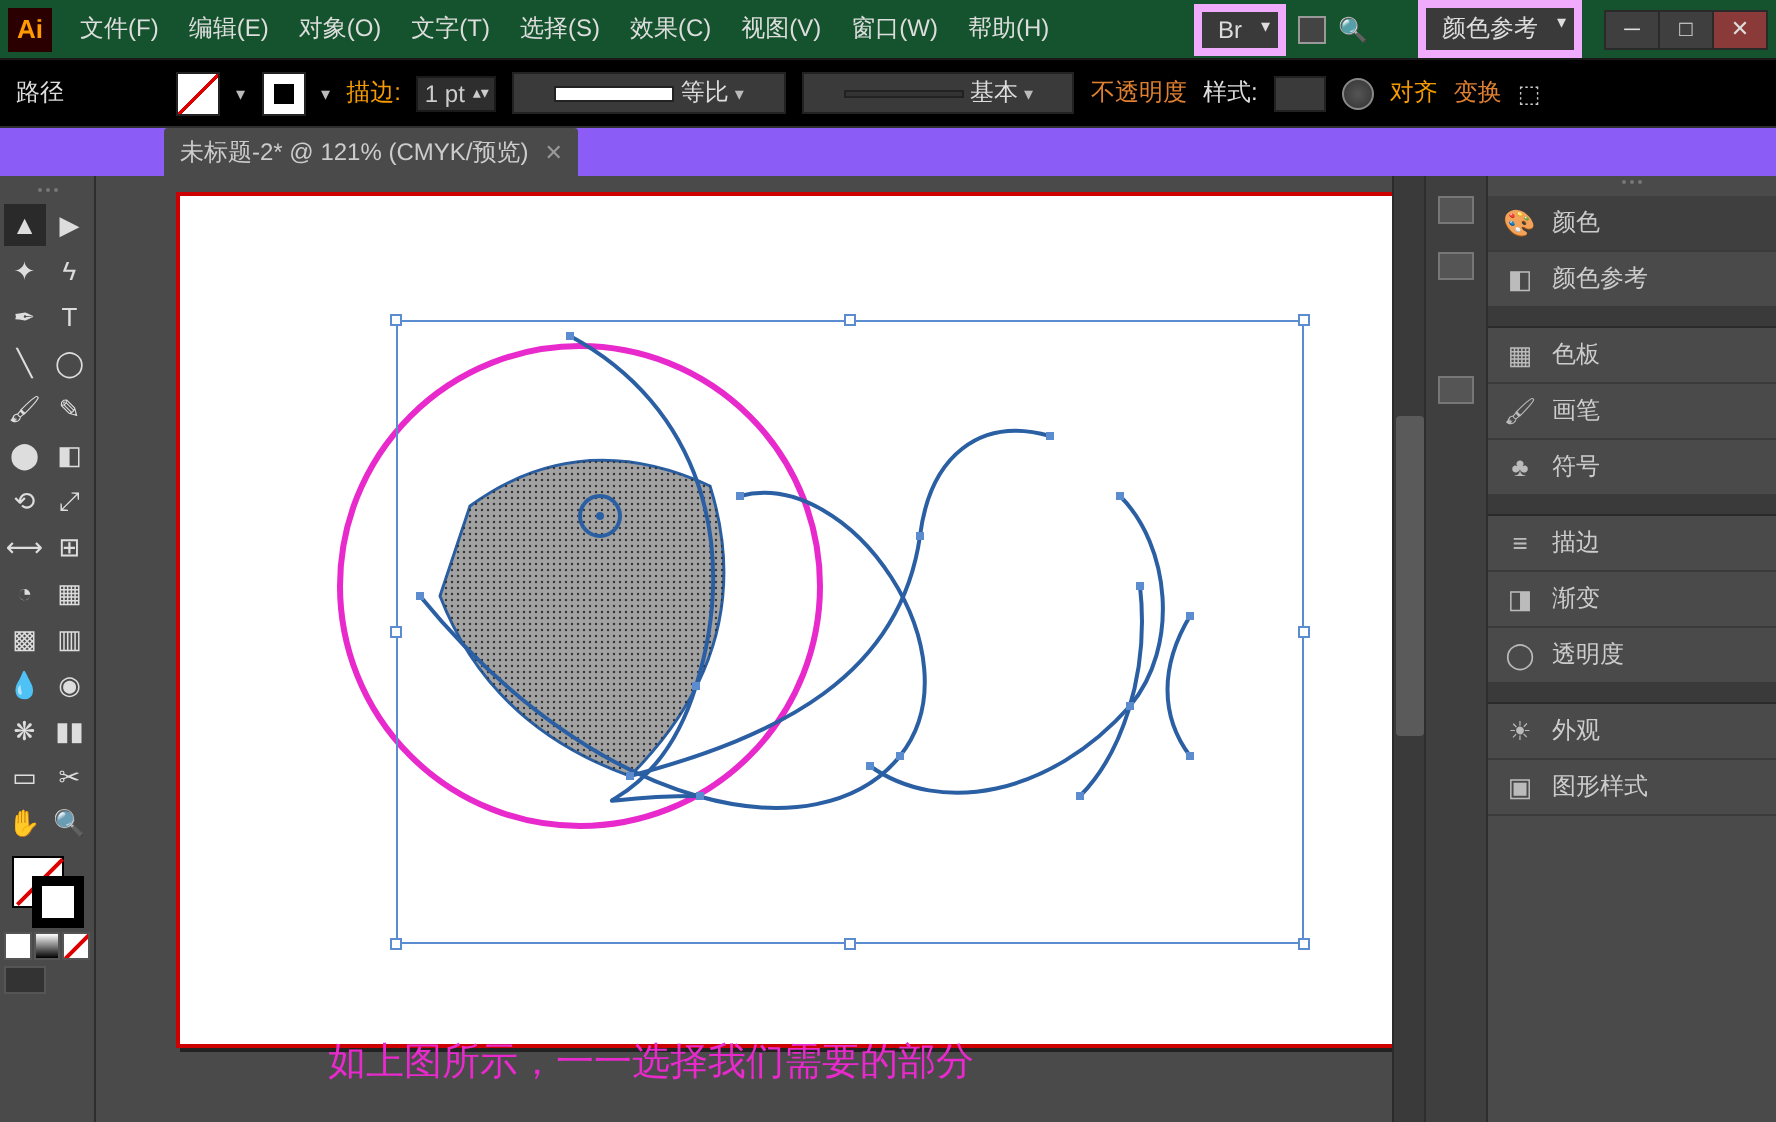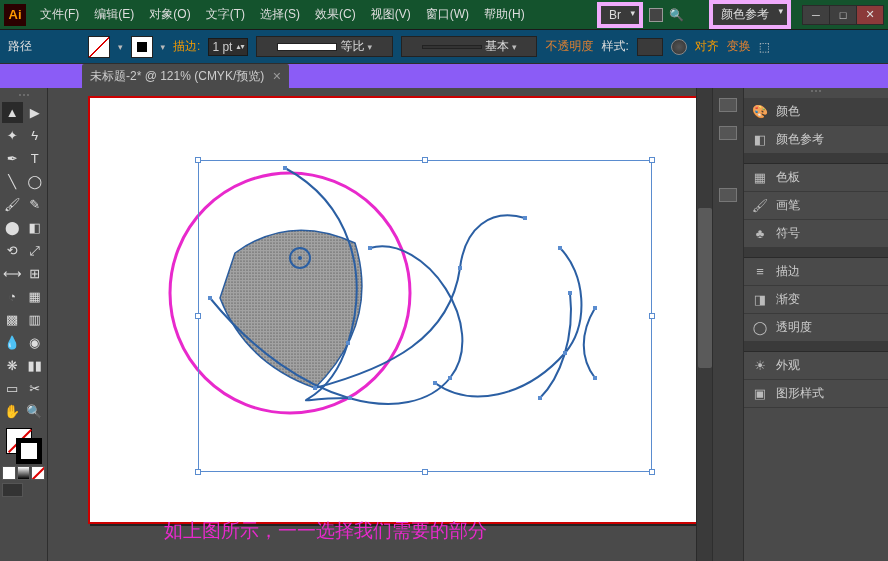--- a/index.html
+++ b/index.html
@@ -7,21 +7,21 @@
 .titlebar{height:30px;background:#14532d;display:flex;align-items:center;padding:0 4px;border-bottom:1px solid #1a1a1a}
 .ai-logo{width:22px;height:22px;background:#2b0000;color:#ff9a00;display:flex;align-items:center;justify-content:center;font-weight:bold;font-size:13px;margin-right:8px}
 .menu{display:flex;gap:3px;flex:1}
 .menu span{padding:3px 6px;color:#ddd}
 .title-controls{display:flex;align-items:center;gap:6px}
 .dropdown-btn{background:#3a3a3a;border:4px solid #f0abfc;padding:2px 18px 2px 8px;color:#ddd;position:relative}
 .dropdown-btn::after{content:"▾";position:absolute;right:4px;font-size:9px}
 .win-controls{display:flex;margin-left:6px}
 .win-btn{width:28px;height:20px;background:#3f3f3f;border:1px solid #2a2a2a;display:flex;align-items:center;justify-content:center;color:#ddd;font-size:11px;margin-left:-1px}
 .close-btn{background:#8b3a3a}
-.control-bar{height:34px;background:#0c4a6e;border-bottom:1px solid #2e2e2e;display:flex;align-items:center;padding:0 8px;gap:8px}
+.control-bar{height:34px;background:#000000;border-bottom:1px solid #2e2e2e;display:flex;align-items:center;padding:0 8px;gap:8px}
 .ctrl-label{color:#ddd}
 .swatch{width:22px;height:22px;border:1px solid #222;background:linear-gradient(135deg,#fff 48%,#d00 48%,#d00 54%,#fff 54%)}
 .swatch2{width:22px;height:22px;border:1px solid #222;background:#fff;display:flex;align-items:center;justify-content:center}
 .swatch2::after{content:"";width:10px;height:10px;background:#000}
 .arrow-sm{font-size:9px;color:#bbb}
 .stroke-lbl{color:#f59a00}
 .pt-input{width:40px;height:18px;background:#2e2e2e;border:1px solid #1a1a1a;color:#ddd;padding:0 3px;display:flex;align-items:center;justify-content:space-between}
 .prof-bar{height:8px;width:60px;border:1px solid #222;background:#fff}
 .prof-wrap{display:flex;align-items:center;gap:3px;border:1px solid #222;padding:1px 20px;background:#3a3a3a}
 .prof-wrap .lbl{color:#ddd}

